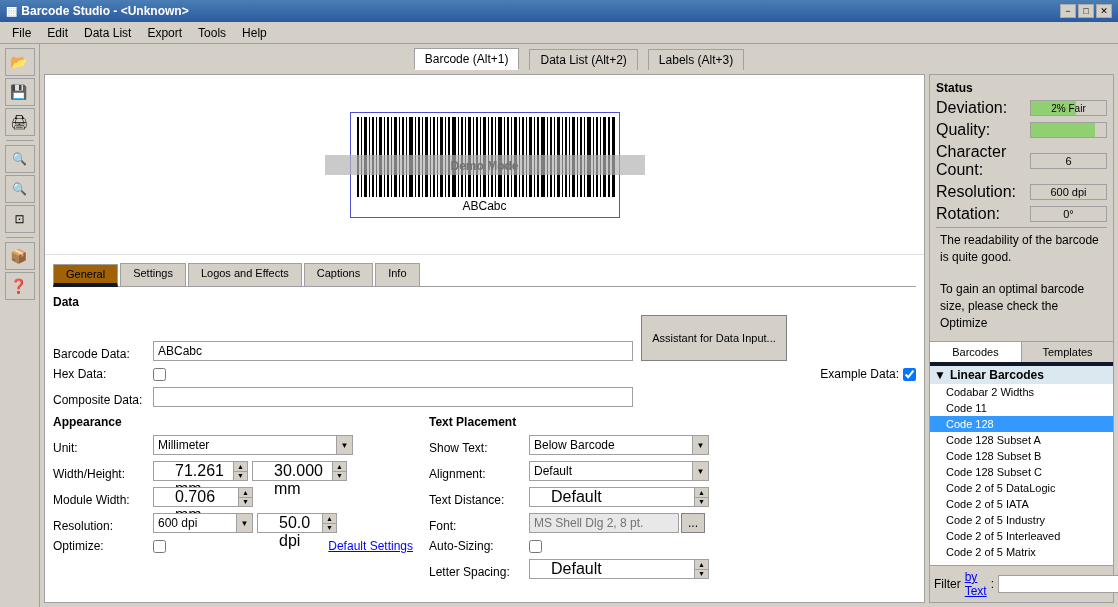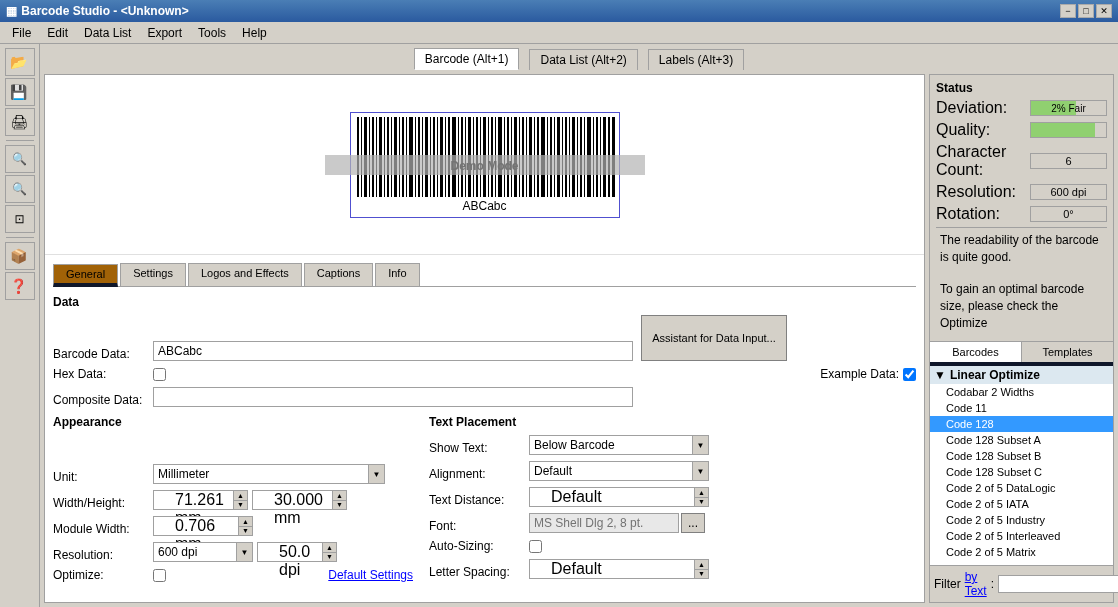--- a/index.html
+++ b/index.html
@@ -530,21 +530,21 @@
             </div>
           </div>
 
           <div class="two-columns" style="margin-top:8px;">
 
             <div class="column-left">
               <div class="section-label">Appearance</div>
 
               <div class="form-row">
                 <span class="form-label">Unit:</span>
-                <div class="dropdown" style="width:232px;margin-top:29px;">
+                <div class="dropdown" style="width:200px;">
                   <span class="dropdown-text">Millimeter</span>
                   <div class="dropdown-arrow">▼</div>
                 </div>
               </div>
 
               <div class="form-row">
                 <span class="form-label">Width/Height:</span>
                 <div class="spinner" style="width:95px;">
                   <span class="spinner-text">71.261 mm</span>
                   <div class="spinner-btns">
@@ -697,21 +697,21 @@
         <div id="barcodes-panel">
 
           <div id="barcodes-tabs">
             <div class="barcodes-tab active">Barcodes</div>
             <div class="barcodes-tab">Templates</div>
           </div>
 
           <div id="barcodes-list">
             <div class="barcodes-group">
               <span>▼</span>
-              <span>Linear Optimize</span>
+              <span>Linear Barcodes</span>
             </div>
             <div class="barcode-item">Codabar 2 Widths</div>
             <div class="barcode-item">Code 11</div>
             <div class="barcode-item selected">Code 128</div>
             <div class="barcode-item">Code 128 Subset A</div>
             <div class="barcode-item">Code 128 Subset B</div>
             <div class="barcode-item">Code 128 Subset C</div>
             <div class="barcode-item">Code 2 of 5 DataLogic</div>
             <div class="barcode-item">Code 2 of 5 IATA</div>
             <div class="barcode-item">Code 2 of 5 Industry</div>

